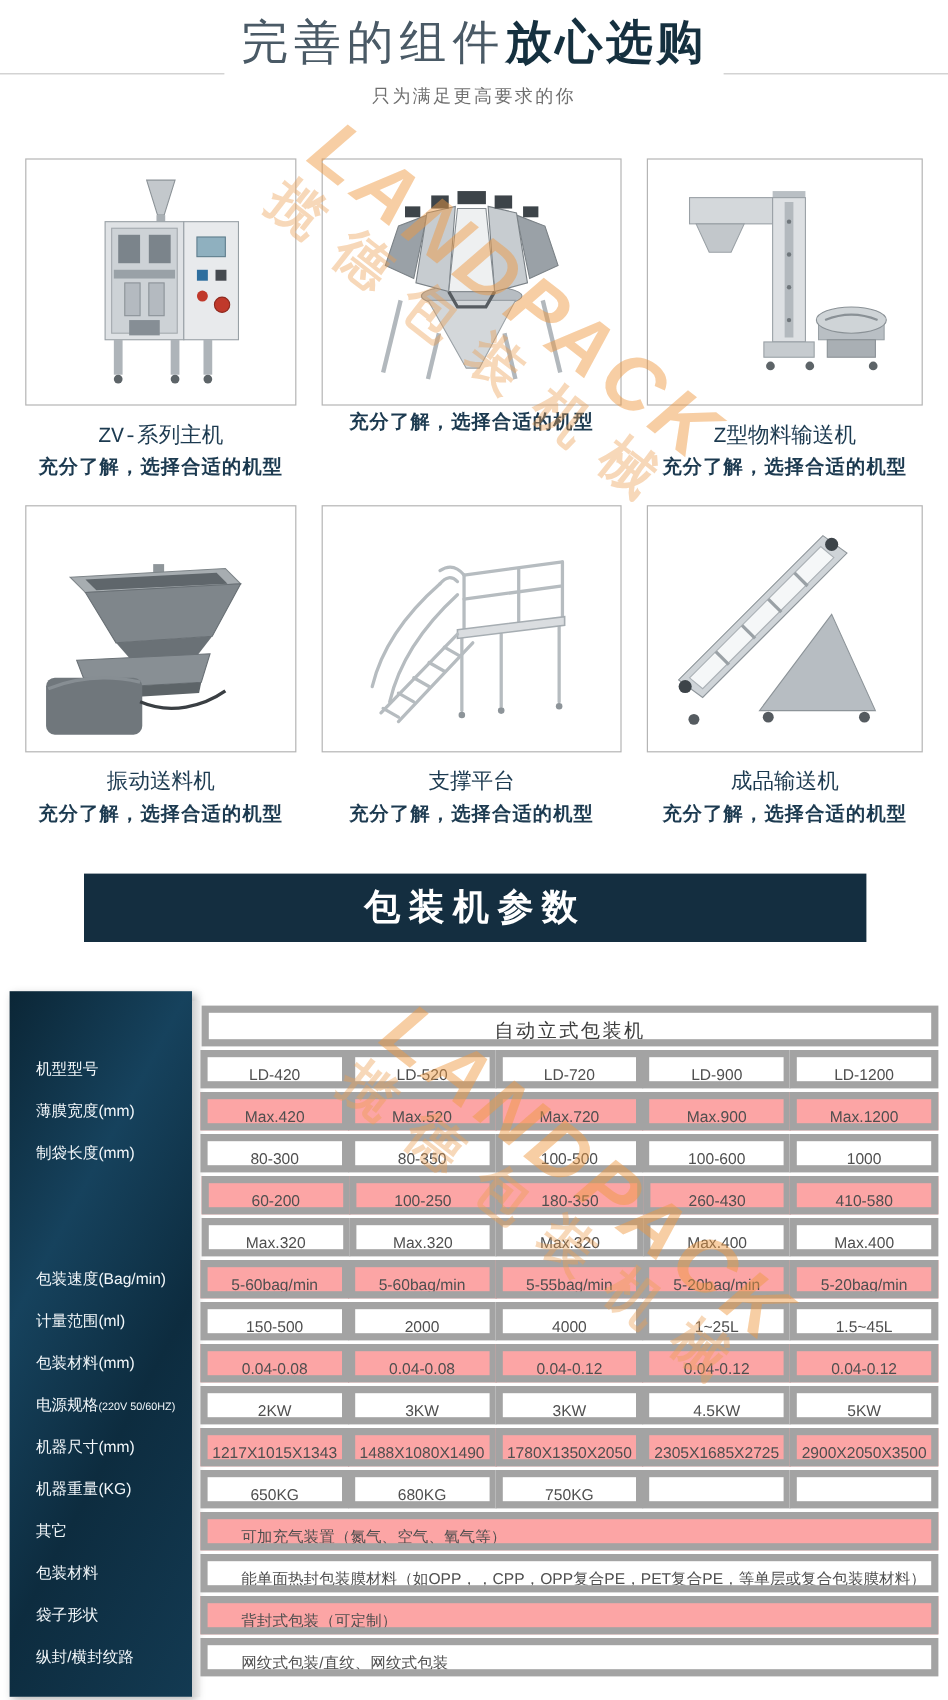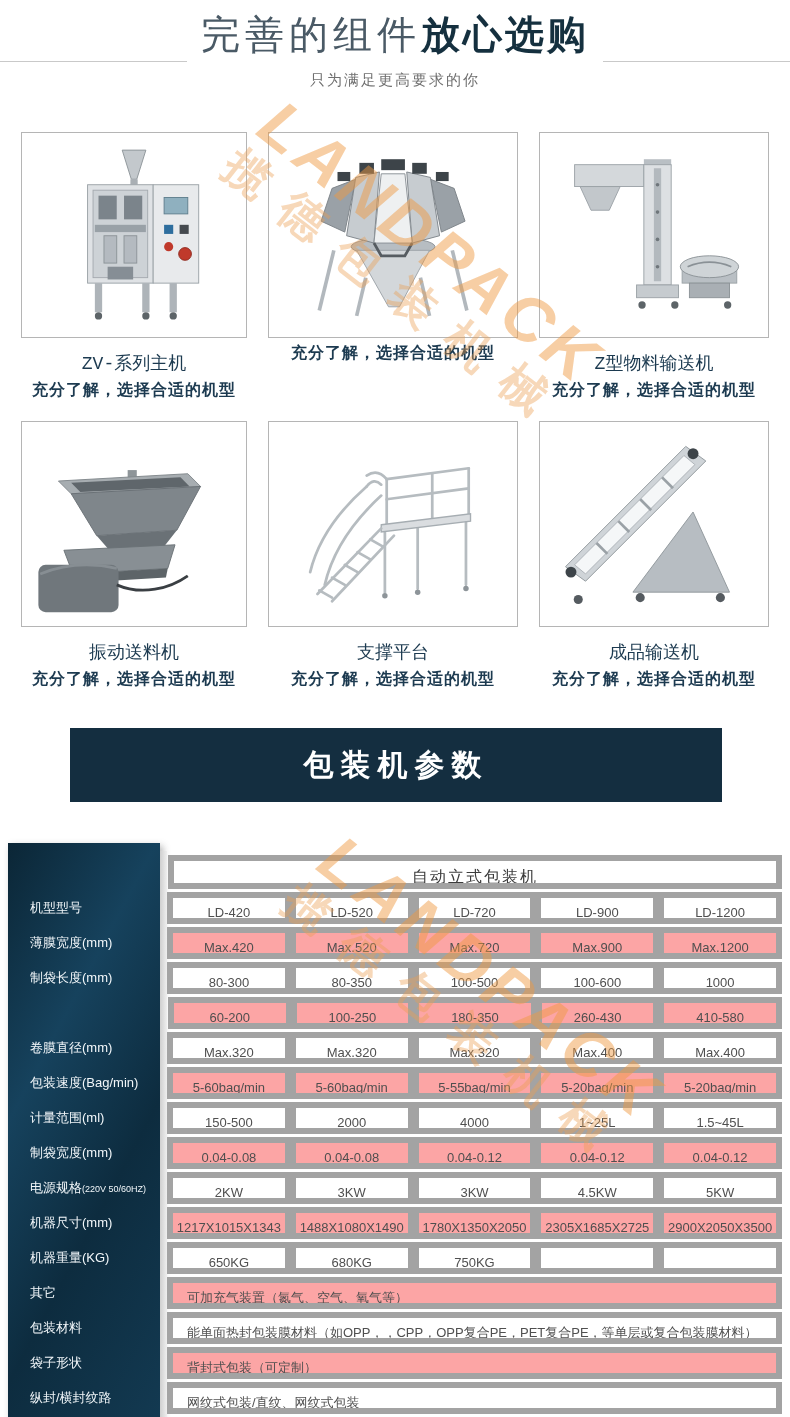--- a/index.html
+++ b/index.html
@@ -28,21 +28,21 @@
   .frame {
     height:206px; border:1px solid #b5b5b5; background:#fff; box-sizing:border-box;
     display:flex; align-items:center; justify-content:center; overflow:hidden;
   }
   .frame svg { width:92%; height:92%; }
   .p-title { text-align:center; font-size:18px; color:#1c3a50; margin-top:16px; line-height:21px;font-family:Liberation Mono, monospace; }
   .p-desc  { text-align:center; font-size:16px; font-weight:bold; color:#1c3a50; letter-spacing:1px; margin-top:8px; line-height:14px; }
 
   
   .banner {
-    margin:18px 0 0 70px; width:652px; height:74px; background:#142e40;
+    margin:18px 0 0 70px; width:652px; height:57px; background:#142e40;
     color:#ffffff; font-size:30px; font-weight:bold; letter-spacing:7px;
     display:flex; align-items:center; justify-content:center;
   }
 
   
   .spec { position:relative; margin:41px 0 0 8px; width:774px; padding:12px 0 14px 0; }
   .spec-panel {
     position:absolute; left:0; top:0; bottom:0; width:152px;
     background:linear-gradient(118deg,#0b2636 0%,#16425d 32%,#0d2c3f 62%,#133a52 100%);
     box-shadow:3px 3px 7px rgba(40,40,40,0.35);
@@ -61,21 +61,21 @@
   }
   .s-label small { font-size:9px; letter-spacing:0; }
   .s-cell {
     flex:1; box-sizing:border-box; border:6px solid #a3a3a3; margin-left:-1px;
     background:#fff; text-align:center; font-size:13px; color:#4f4f4f; line-height:30px;
     white-space:nowrap; overflow:hidden;
   }
   .s-cell:first-child { margin-left:0; }
   .s-row.alt .s-cell { background:#fca5a5; }
   .s-cell.full { text-align:center; font-size:16px; color:#3c3c3c; line-height:32px; letter-spacing:2px; }
-  .s-cell.span-left { text-align:left; padding-left:14px; letter-spacing:0; }
+  .s-cell.span-left { text-align:left; padding-left:28px; letter-spacing:0; }
 
   
   .watermark {
     position:absolute; z-index:6; pointer-events:none; text-align:center;
     transform:rotate(38deg); transform-origin:center;
   }
   .wm-brand { font-size:66px; font-weight:bold; font-style:italic; letter-spacing:6px; color:rgba(238,152,64,0.48); line-height:64px; }
   .wm-cn    { font-size:46px; font-weight:bold; letter-spacing:24px; color:rgba(236,158,80,0.40); line-height:52px; }
   .wm1 { left:185px; top:205px; width:460px; }
   .wm2 { left:225px; top:940px; width:500px; }
@@ -298,21 +298,20 @@
 
       <div class="s-row alt">
         <div class="s-cell">60-200</div>
         <div class="s-cell">100-250</div>
         <div class="s-cell">180-350</div>
         <div class="s-cell">260-430</div>
         <div class="s-cell">410-580</div>
       </div>
 
       <div class="s-row">
-        <div class="s-label">卷膜直径(mm)</div>
         <div class="s-cell">Max.320</div>
         <div class="s-cell">Max.320</div>
         <div class="s-cell">Max.320</div>
         <div class="s-cell">Max.400</div>
         <div class="s-cell">Max.400</div>
       </div>
 
       <div class="s-row alt">
         <div class="s-label">包装速度(Bag/min)</div>
         <div class="s-cell">5-60bag/min</div>
@@ -325,21 +324,21 @@
       <div class="s-row">
         <div class="s-label">计量范围(ml)</div>
         <div class="s-cell">150-500</div>
         <div class="s-cell">2000</div>
         <div class="s-cell">4000</div>
         <div class="s-cell">1~25L</div>
         <div class="s-cell">1.5~45L</div>
       </div>
 
       <div class="s-row alt">
-        <div class="s-label">制袋宽度(mm)</div>
+        <div class="s-label">包装材料(mm)</div>
         <div class="s-cell">0.04-0.08</div>
         <div class="s-cell">0.04-0.08</div>
         <div class="s-cell">0.04-0.12</div>
         <div class="s-cell">0.04-0.12</div>
         <div class="s-cell">0.04-0.12</div>
       </div>
 
       <div class="s-row">
         <div class="s-label"><span>电源规格</span><small>(220V 50/60HZ)</small></div>
         <div class="s-cell">2KW</div>

